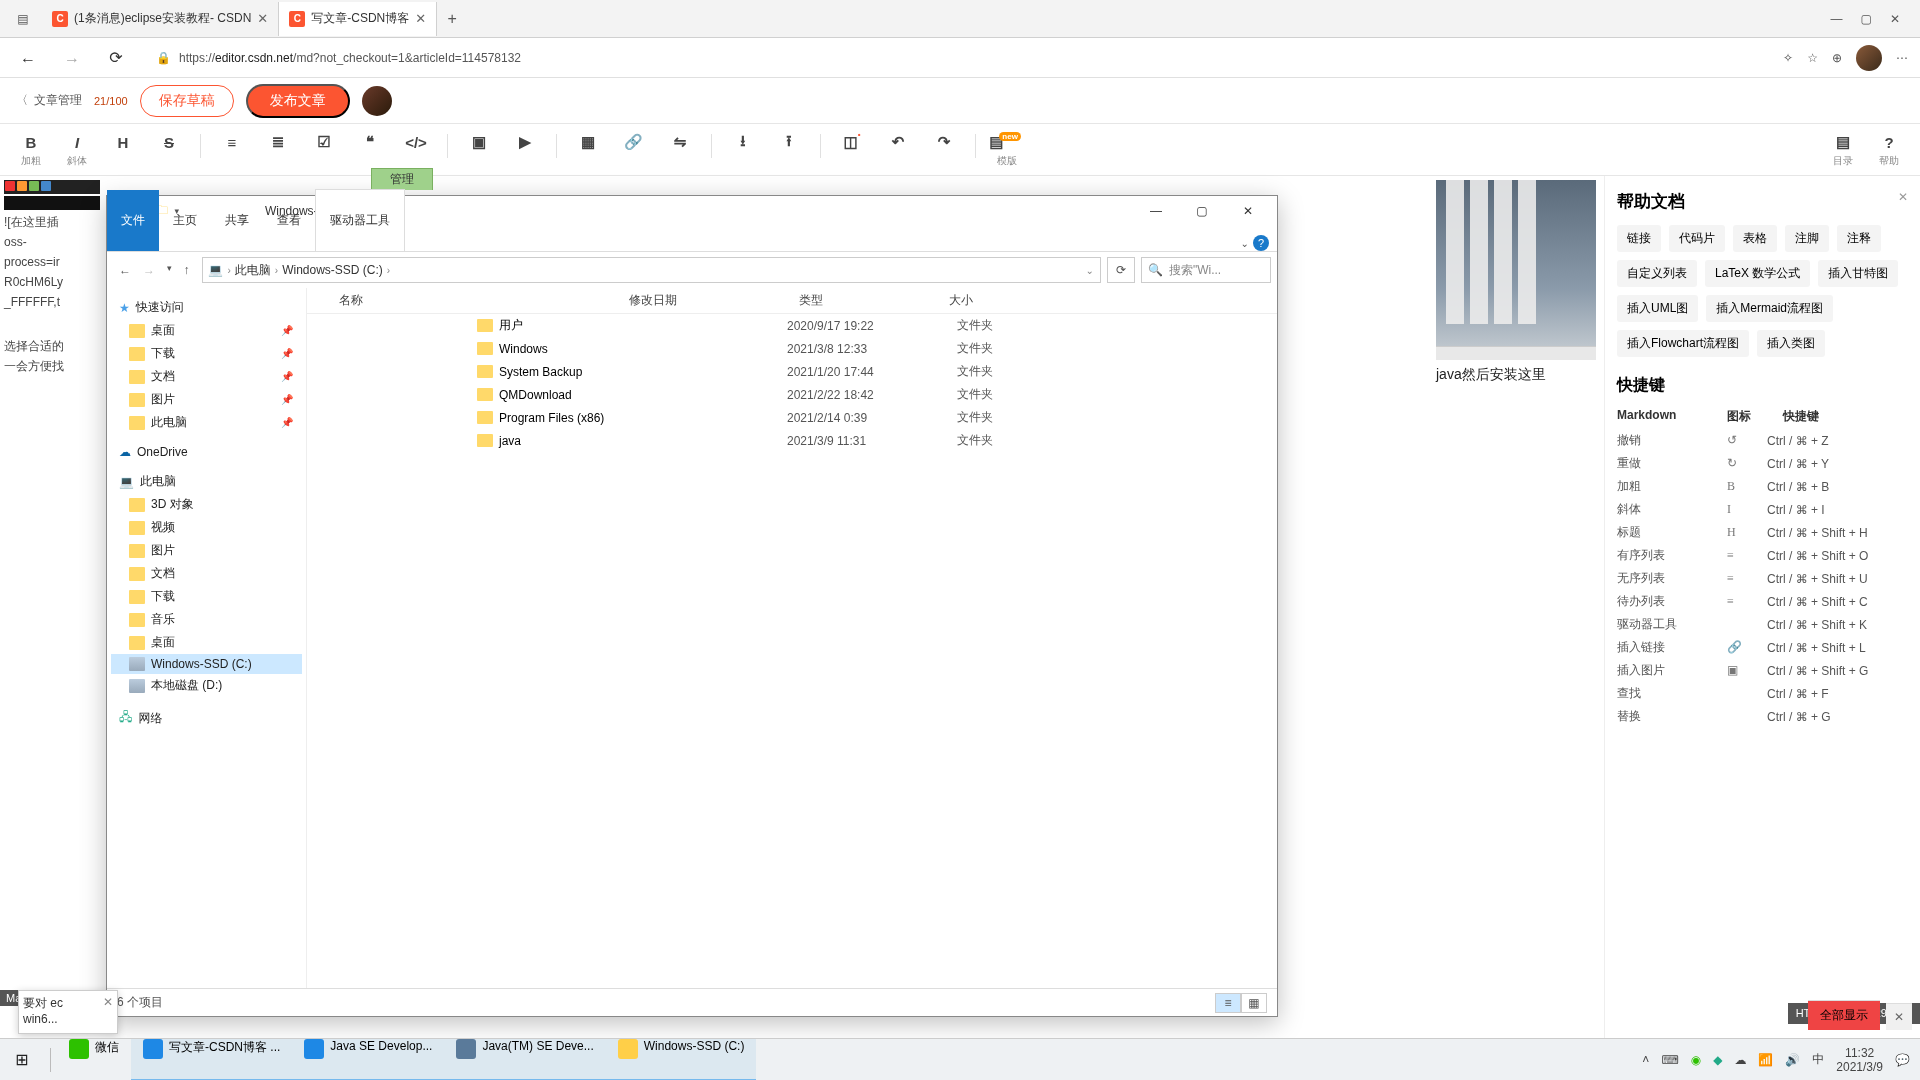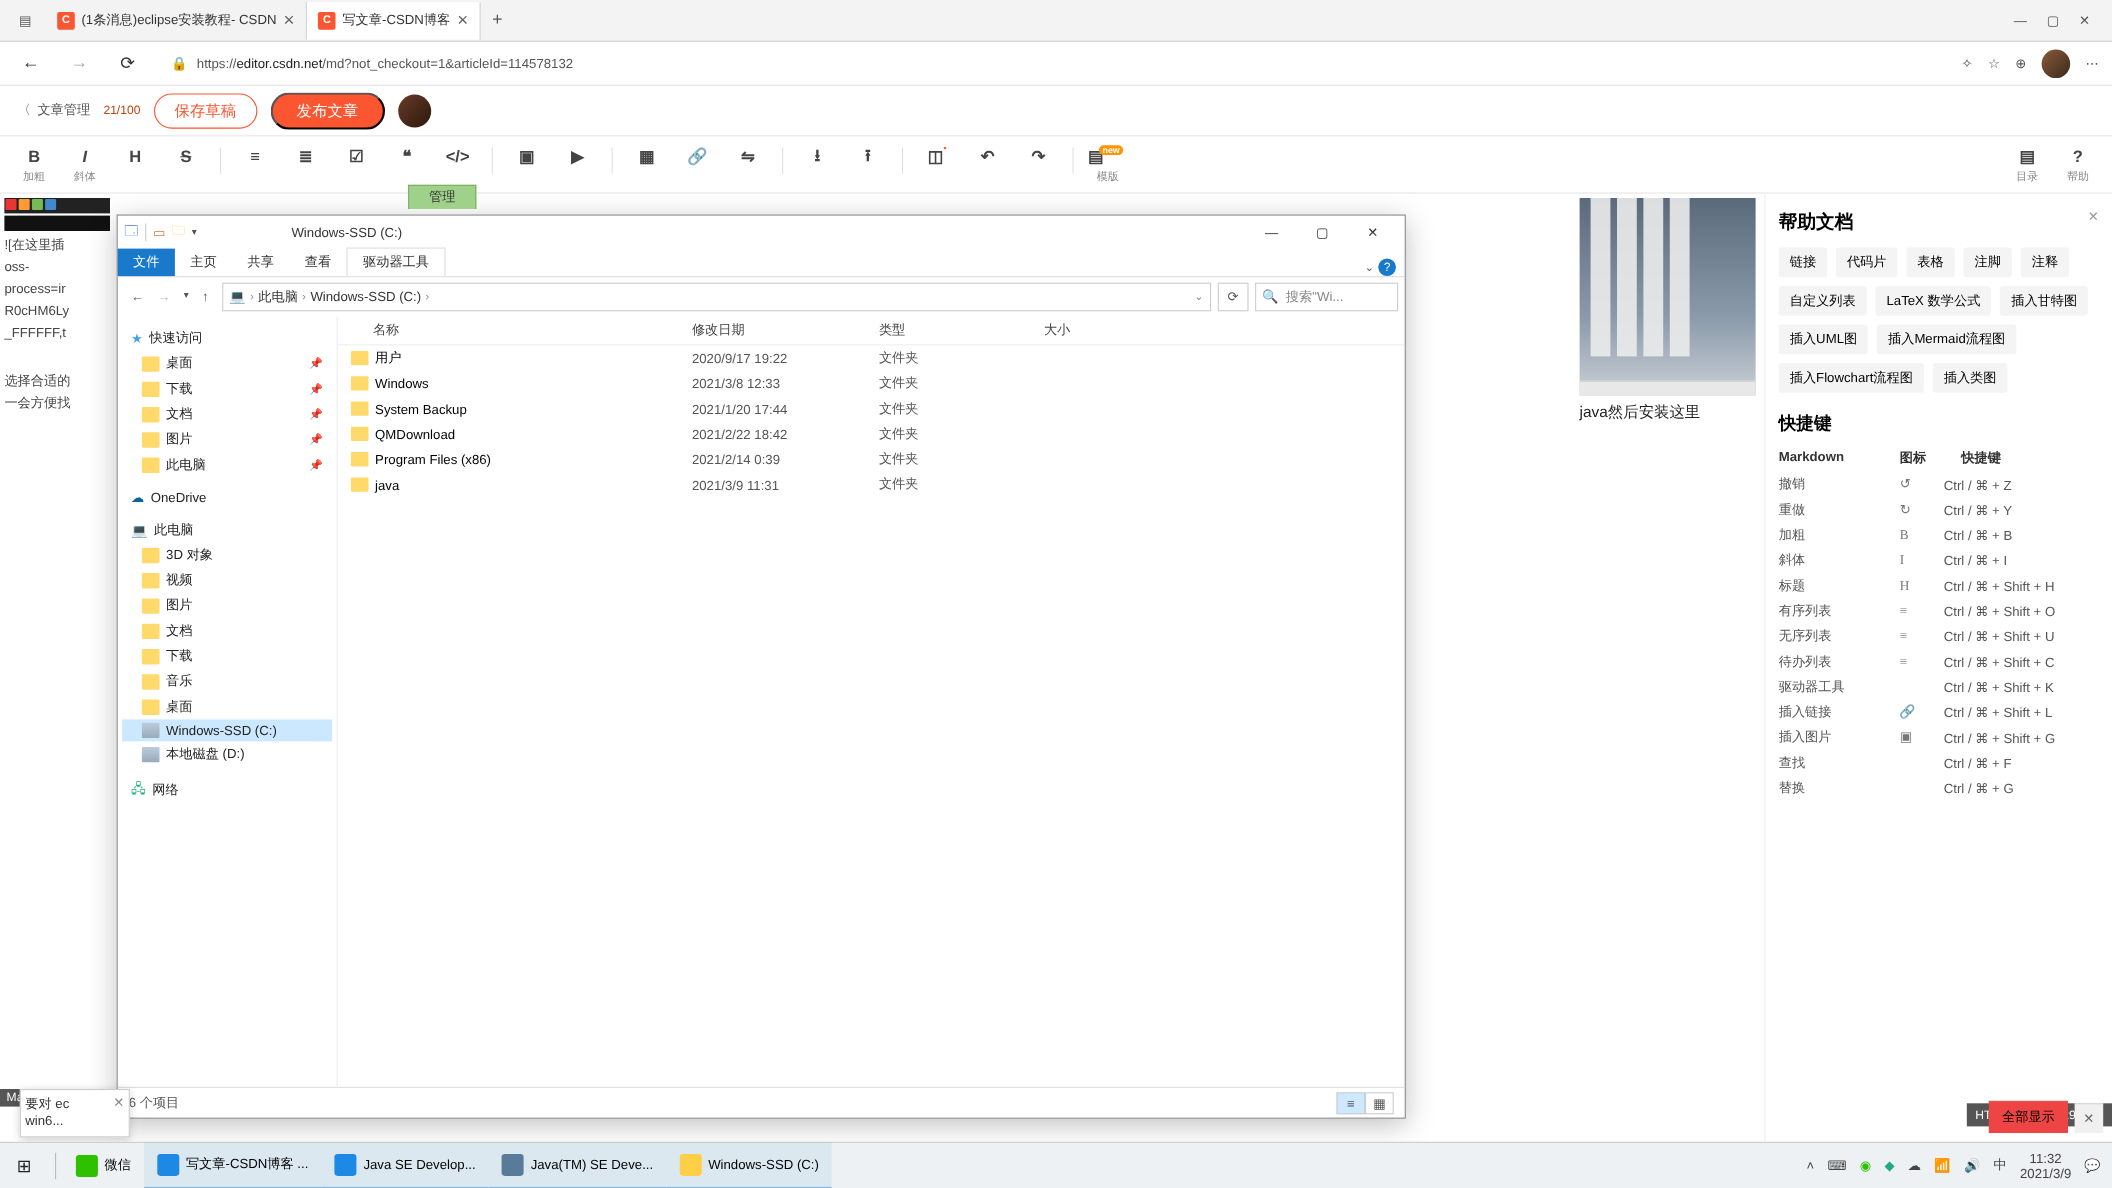--- a/index.html
+++ b/index.html
@@ -68,21 +68,21 @@
 .show-all{position:absolute;right:40px;bottom:50px;background:#ef4444;padding:6px 12px;border-top:1px solid #ddd;font-size:12px;}
 .close-show{position:absolute;right:8px;bottom:50px;background:#f0f0f0;padding:6px 8px;border-top:1px solid #ddd;color:#666;}
 
 .explorer{position:absolute;left:106px;top:195px;width:1172px;height:822px;background:#fff;border:1px solid #888;box-shadow:0 6px 24px rgba(0,0,0,0.25);display:flex;flex-direction:column;}
 .exp-title{height:30px;display:flex;align-items:center;padding:0 6px;gap:6px;}
 .exp-title .qat{display:flex;gap:6px;align-items:center;}
 .exp-title .fwd{margin-left:auto;display:flex;}
 .exp-title .fwd div{width:46px;text-align:center;color:#333;}
 .exp-drive-lbl{margin-left:80px;color:#333;}
 .exp-ribbon-tabs{height:26px;display:flex;align-items:flex-end;border-bottom:1px solid #ddd;position:relative;}
-.rtab{padding:4px 14px;color:#333;}
+.rtab{padding:22px 14px;color:#333;}
 .rtab.file{background:#1979ca;color:#fff;}
 .rtab.ctx{position:absolute;left:264px;top:-28px;background:#9fd18b;padding:2px 18px;color:#333;border:1px solid #7ab060;border-bottom:none;}
 .rtab.ctx-dn{border:none;background:#fff;}
 .help-q{margin-left:auto;display:flex;align-items:center;gap:4px;padding-right:8px;}
 .help-q .chev{font-size:10px;color:#555;}
 .help-q .q{width:16px;height:16px;border-radius:50%;background:#1979ca;color:#fff;text-align:center;line-height:16px;font-size:11px;}
 .exp-addr{height:36px;display:flex;align-items:center;gap:6px;padding:0 6px;}
 .exp-nav{display:flex;gap:12px;color:#555;padding:0 6px;}
 .exp-path{flex:1;border:1px solid #ccc;height:26px;display:flex;align-items:center;padding:0 6px;gap:4px;color:#333;}
 .exp-path .chev{color:#888;font-size:10px;}
@@ -99,37 +99,37 @@
 .ico-star{color:#4aa0e8;}
 .ico-drive{background:linear-gradient(#bcd,#9ab);border-radius:1px;}
 .ico-onedrive{color:#0a64a4;}
 .ico-net{color:#2a8;}
 .exp-files{flex:1;display:flex;flex-direction:column;}
 .cols{display:flex;padding:4px 12px;color:#444;border-bottom:1px solid #eee;}
 .cols .c1{width:310px;}
 .cols .c2{width:170px;}
 .cols .c3{width:150px;}
 .cols .c4{width:120px;}
-.frow{display:flex;padding:3px 12px;align-items:center;}
+.frow{display:flex;padding:3px 12px;align-items:center;justify-content:center;}
 .frow .c1{width:310px;display:flex;align-items:center;gap:6px;}
 .frow .c2{width:170px;color:#555;}
 .frow .c3{width:150px;color:#555;}
 .frow .fico{width:16px;height:13px;background:#ffd96a;border-radius:1px;}
 .exp-status{height:28px;border-top:1px solid #ddd;display:flex;align-items:center;padding:0 10px;color:#555;justify-content:space-between;}
 .exp-status .views{display:flex;gap:0;}
 .exp-status .views div{width:26px;height:20px;border:1px solid #ccc;text-align:center;line-height:18px;color:#555;}
 .exp-status .views div.act{background:#cde8ff;}
 
 .toast{position:absolute;left:18px;bottom:46px;width:100px;height:44px;background:#fff;border:1px solid #ccc;box-shadow:0 2px 8px rgba(0,0,0,.2);padding:4px;font-size:11px;color:#333;overflow:hidden;}
 .toast .closep{float:right;color:#888;}
 
 .wintask{position:absolute;left:0;bottom:0;right:0;height:42px;background:#eef1f3;border-top:1px solid #ccc;display:flex;align-items:center;}
 .wintask .start{width:44px;text-align:center;font-size:16px;color:#222;}
 .wintask .sep{width:1px;height:24px;background:#bbb;margin:0 6px;}
-.wintask .titem{display:flex;align-items:center;gap:6px;padding:0 12px;height:42px;}
+.wintask .titem{display:flex;gap:6px;padding:0 12px;height:42px;}
 .wintask .titem.running{border-bottom:2px solid #76b9ed;background:rgba(120,180,230,0.15);}
 .wintask .titem .tico{width:20px;height:20px;border-radius:3px;}
 .wintask .tray{margin-left:auto;display:flex;align-items:center;gap:12px;padding-right:10px;color:#444;}
 .wintask .clock{text-align:center;line-height:14px;font-size:11px;}
 </style>
 </head>
 <body>
 
 <div class="browser-tabs">
   <div class="tab-icon-btn">▤</div>

